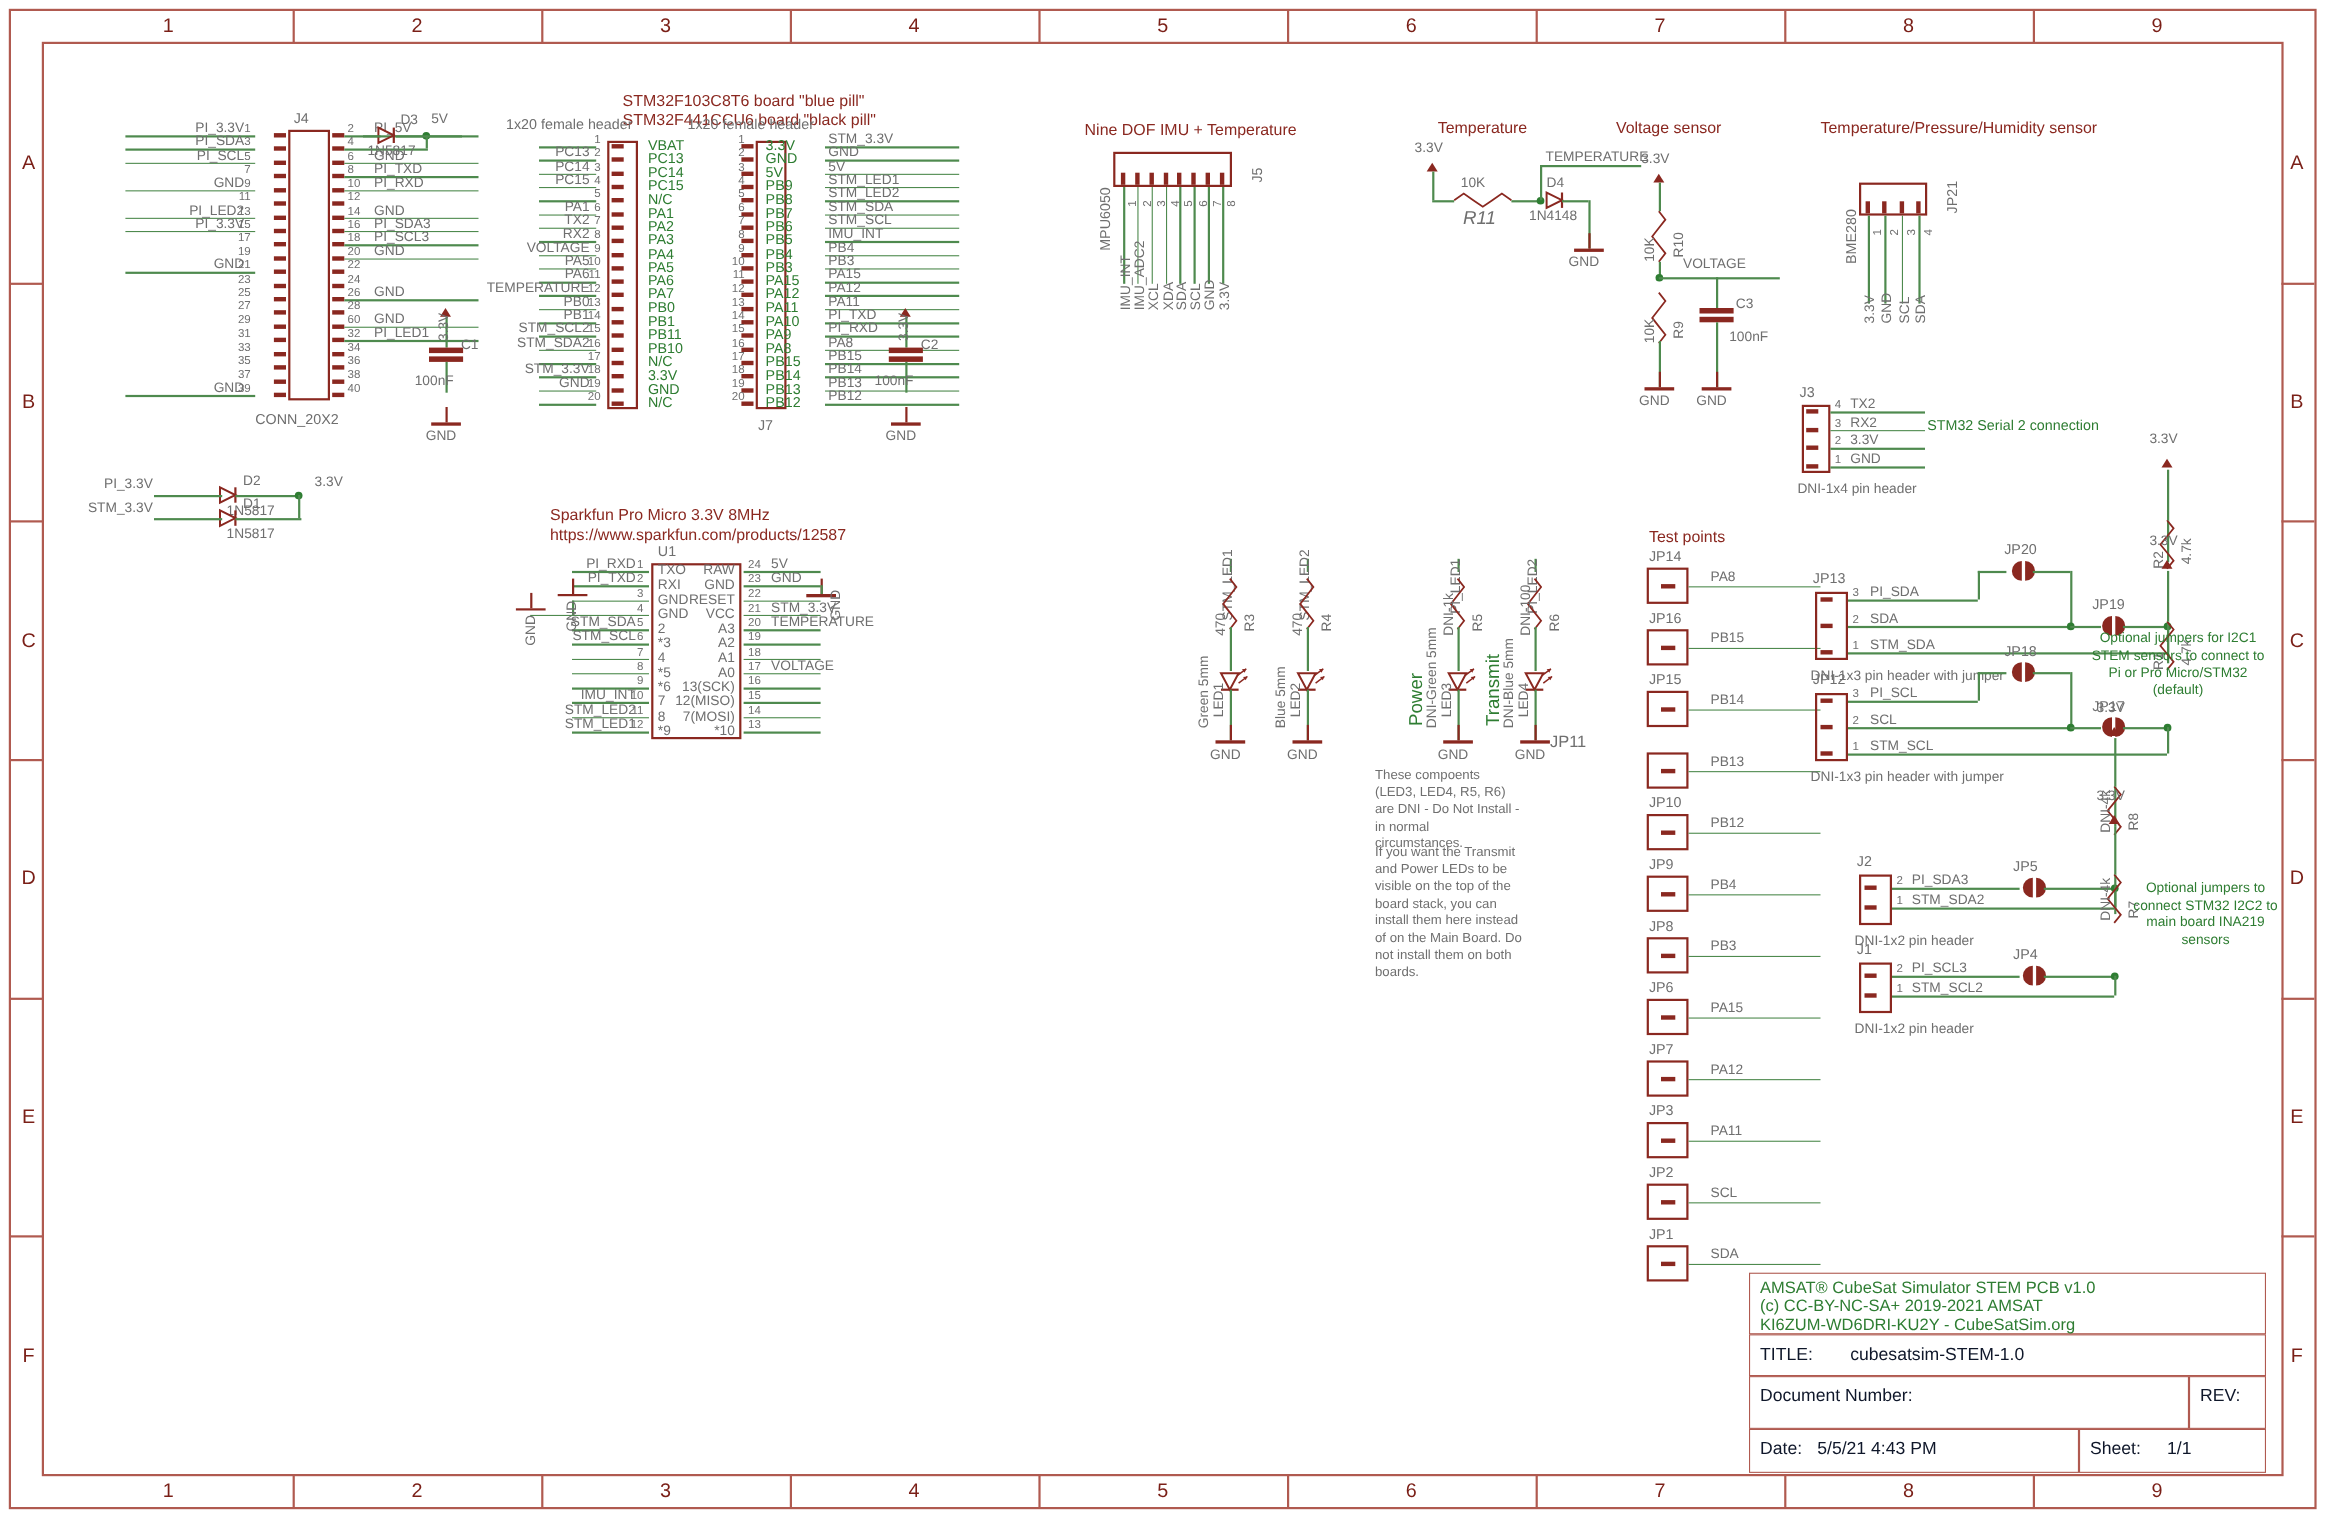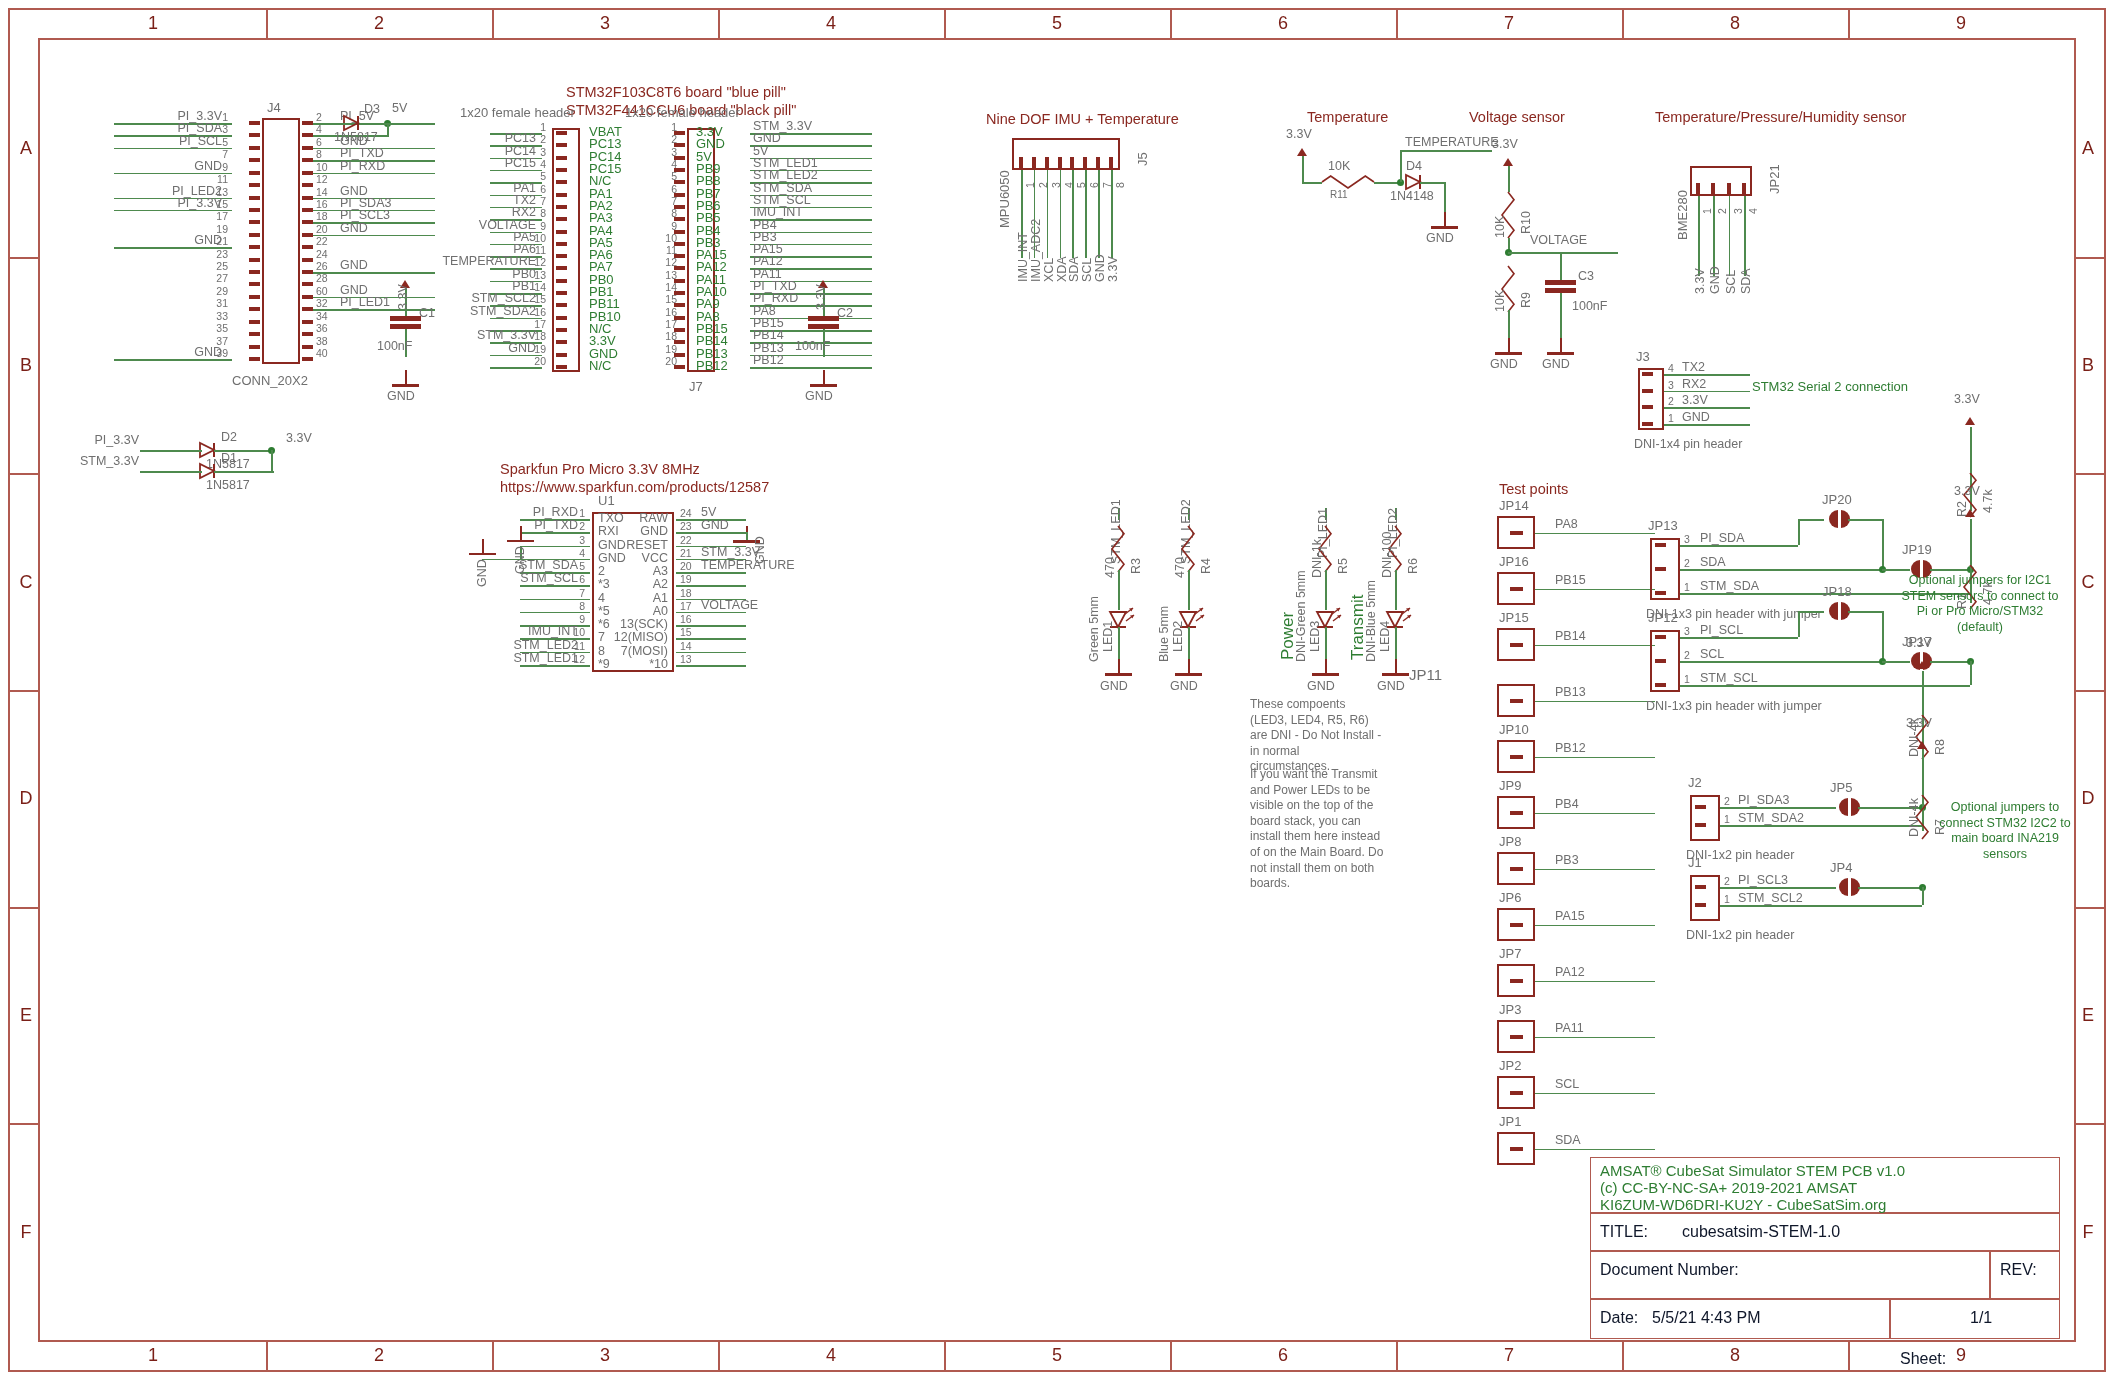--- a/index.html
+++ b/index.html
@@ -656,21 +656,21 @@
       <div class="t vrt gray" style="left:1107px;top:282px;font-size:12.5px;">3.3V</div>
       <div class="t red" style="left:1307px;top:110px;font-size:14.5px;">Temperature</div>
       <div class="vccarrow" style="left:1297px;top:148px;"></div>
       <div class="t gray" style="left:1286px;top:128px;font-size:12.5px;">3.3V</div>
       <div class="wire wirev" style="left:1302px;top:156px;height:26px;"></div>
       <div class="wire wireh" style="left:1302px;top:182px;width:20px;"></div>
       <svg class="sv" style="left:0;top:0;position:absolute;width:2114px;height:1380px;pointer-events:none">
         <polyline points="1322,182 1330.6666666666667,176 1339.3333333333333,182 1348,188 1356.6666666666667,182 1365.3333333333333,176 1374,182" fill="none" stroke="#8a2820" stroke-width="1.6"></polyline>
       </svg>
       <div class="t gray" style="left:1328px;top:160px;font-size:12.5px;">10K</div>
-      <div class="t gray" style="left:1330px;top:190px;font-size:10px;">R11</div>
+      <div class="t gray" style="left:1330px;top:190px;font-size:17px;font-style:italic;">R11</div>
       <div class="wire wireh" style="left:1374px;top:182px;width:26px;"></div>
       <div class="junction" style="left:1396.5px;top:178.5px;"></div>
       <div class="wire wirev" style="left:1400px;top:150px;height:32px;"></div>
       <div class="wire wireh" style="left:1400px;top:150px;width:92px;"></div>
       <div class="t gray" style="left:1405px;top:136px;font-size:12.5px;">TEMPERATURE</div>
       <svg class="sv" style="left:0;top:0;position:absolute;width:2114px;height:1380px;pointer-events:none">
         <polygon points="1406,175 1406,189 1420,182" fill="none" stroke="#8a2820" stroke-width="1.8"></polygon>
         <line x1="1420" y1="175" x2="1420" y2="189" stroke="#8a2820" stroke-width="2"></line>
       </svg>
       <div class="t gray" style="left:1406px;top:160px;font-size:12.5px;">D4</div>
@@ -1068,17 +1068,17 @@
       <div class="tbtxt dred" style="left:1600px;top:1223px;font-size:16px;">TITLE:</div>
       <div class="tbtxt dred" style="left:1682px;top:1223px;font-size:16px;">cubesatsim-STEM-1.0</div>
       <div class="tb" style="left:1590px;top:1251px;width:400px;height:48px;"></div>
       <div class="tbtxt dred" style="left:1600px;top:1261px;font-size:16px;">Document Number:</div>
       <div class="tb" style="left:1990px;top:1251px;width:70px;height:48px;"></div>
       <div class="tbtxt dred" style="left:2000px;top:1261px;font-size:16px;">REV:</div>
       <div class="tb" style="left:1590px;top:1299px;width:300px;height:40px;"></div>
       <div class="tbtxt dred" style="left:1600px;top:1309px;font-size:16px;">Date:</div>
       <div class="tbtxt dred" style="left:1652px;top:1309px;font-size:16px;">5/5/21 4:43 PM</div>
       <div class="tb" style="left:1890px;top:1299px;width:170px;height:40px;"></div>
-      <div class="tbtxt dred" style="left:1900px;top:1309px;font-size:16px;margin-top:41px;">Sheet:</div>
+      <div class="tbtxt dred" style="left:1900px;top:1309px;font-size:16px;">Sheet:</div>
       <div class="tbtxt dred" style="left:1970px;top:1309px;font-size:16px;">1/1</div>
     </div>
 
 </div>
 
 </body></html>

